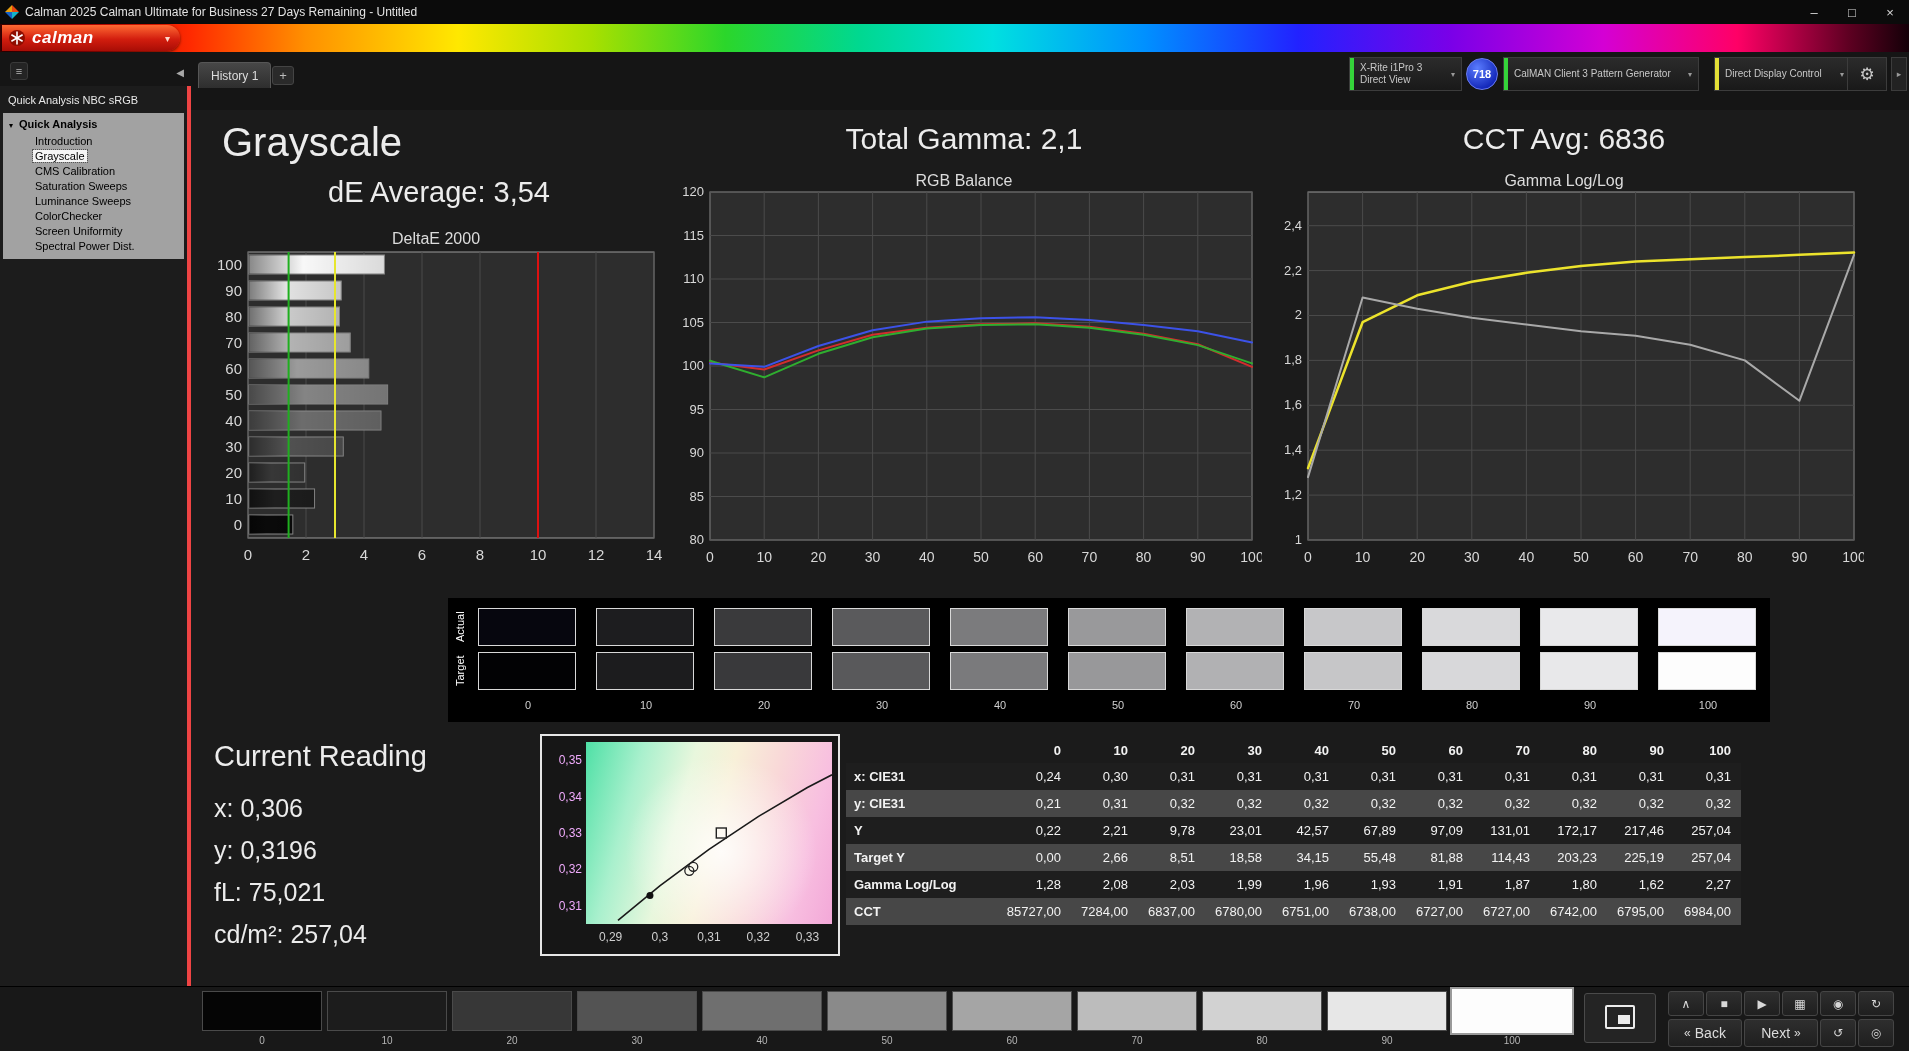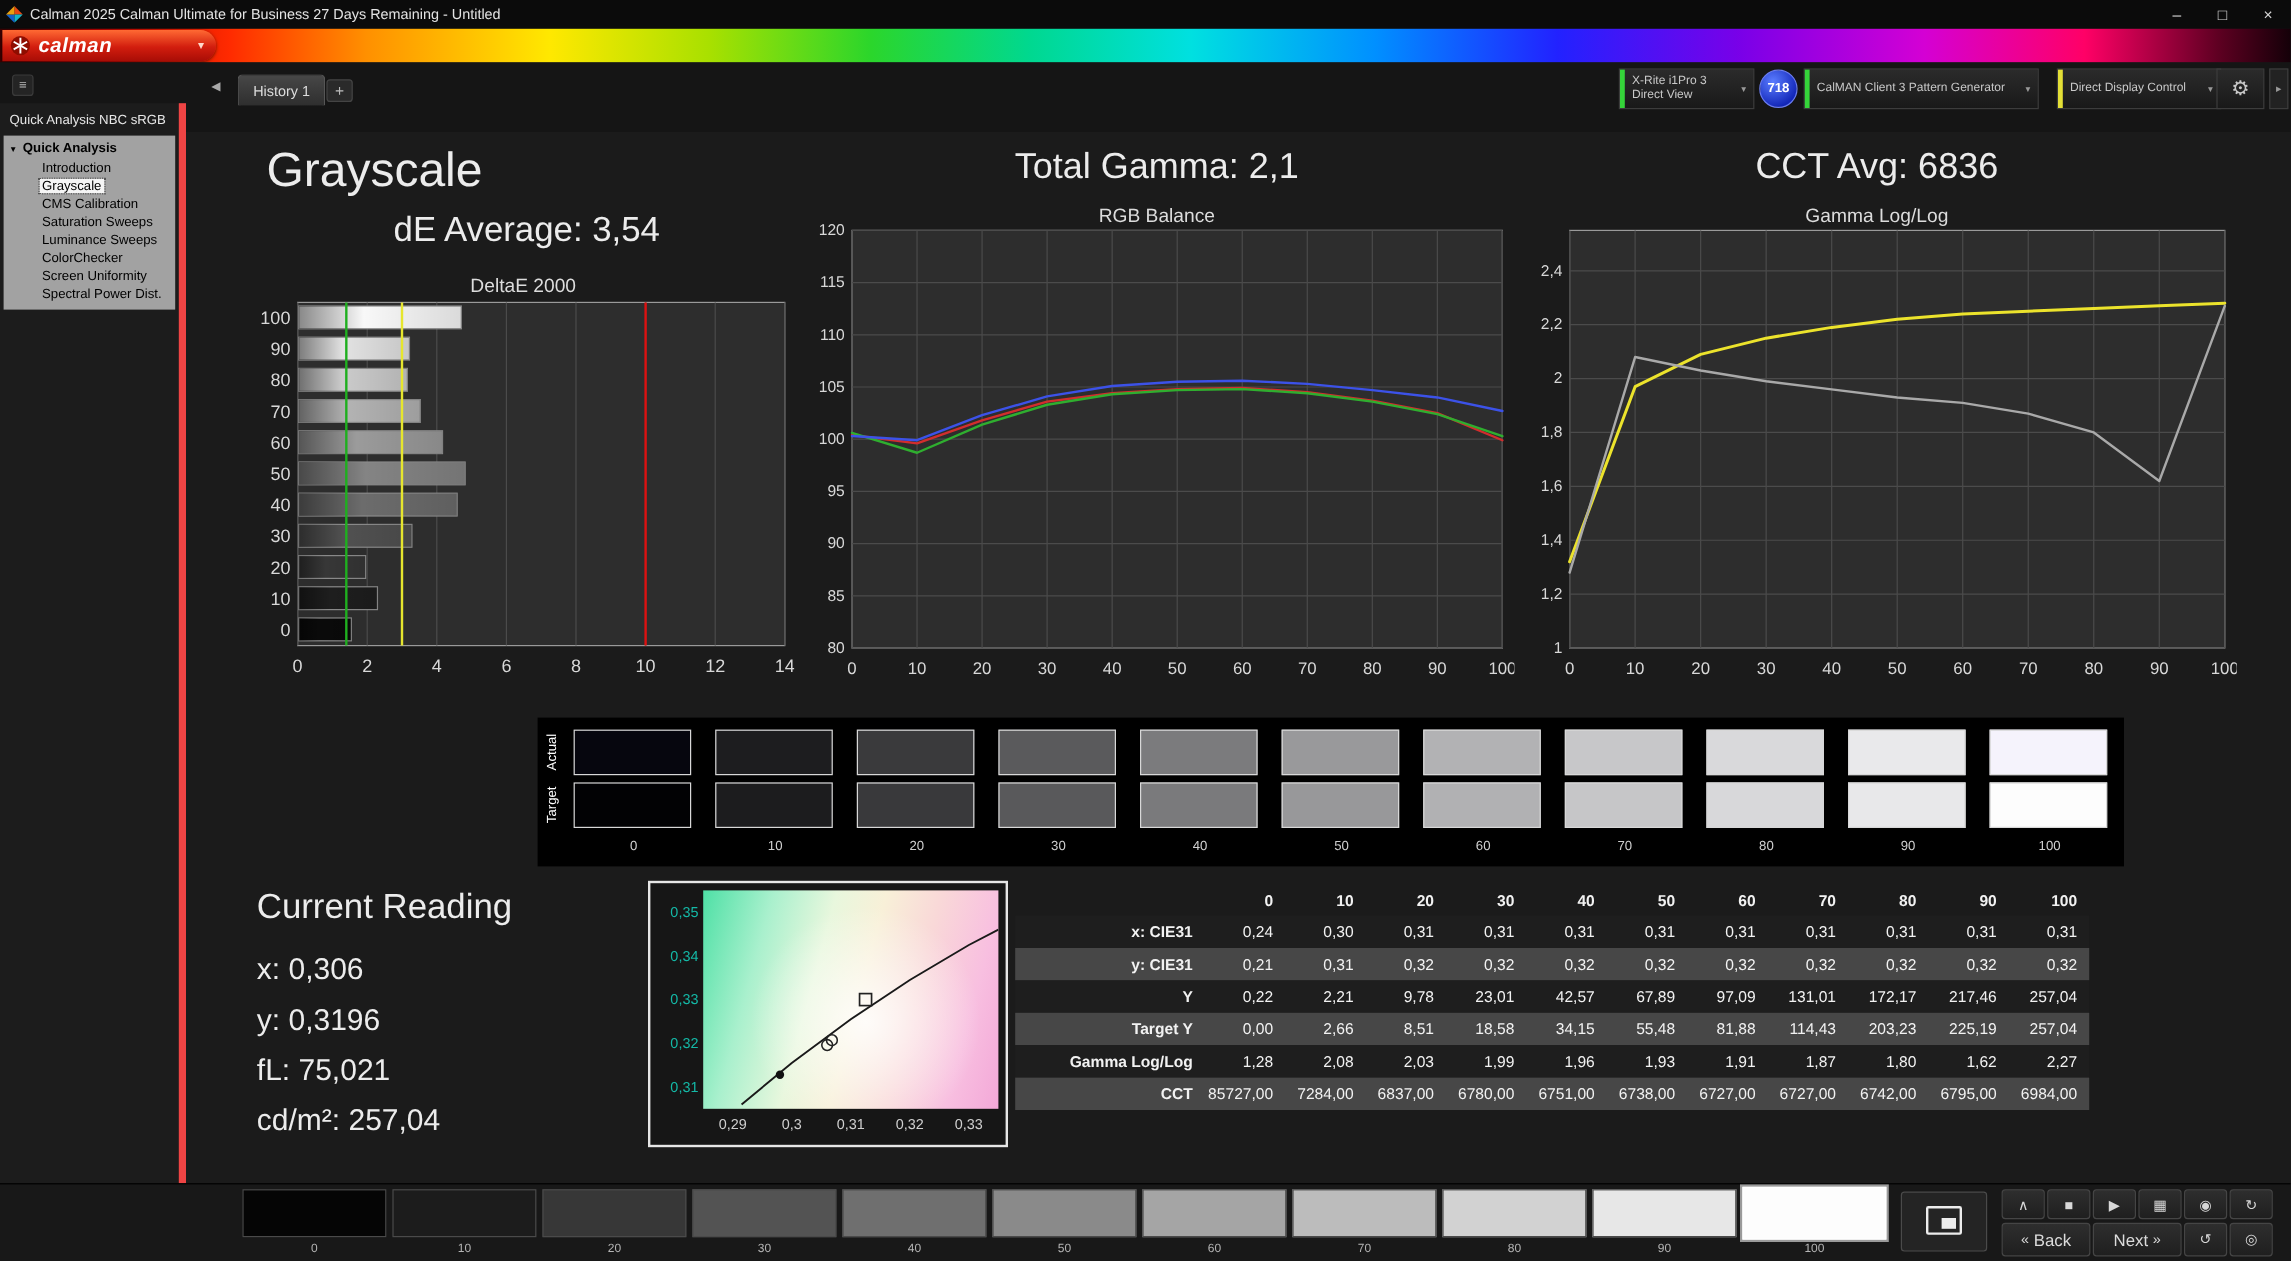--- a/index.html
+++ b/index.html
@@ -50,22 +50,22 @@
     background:radial-gradient(circle at 35% 30%,#5a7cff,#1226b8 75%); border:1px solid #6a7cf0;
     color:#fff; font-size:11px; font-weight:bold; display:flex; align-items:center; justify-content:center; cursor:pointer; }
   #gear-btn { position:absolute; left:1847px; top:57px; width:40px; height:34px;
     background:linear-gradient(180deg,#2b2b2b,#191919); border:1px solid #3c3c3c; color:#c8c8c8;
     font-size:17px; display:flex; align-items:center; justify-content:center; cursor:pointer; }
   #more-btn { position:absolute; left:1891px; top:57px; width:16px; height:34px; background:#222;
     border:1px solid #3c3c3c; color:#999; font-size:9px; display:flex; align-items:center;
     justify-content:center; cursor:pointer; }
 
   
-  #sidebar { position:absolute; left:0; top:86px; width:155px; height:965px; background:#1c1c1c;
-    border-right:6px solid #ef4444; }
+  #sidebar { position:absolute; left:0; top:86px; width:191px; height:965px; background:#1c1c1c;
+    border-right:4px solid #ef4444; }
   #workflow-title { padding:8px 8px 5px; color:#e8e8e8; font-size:11px; }
   #tree { margin:2px 3px 12px; background:#a2a2a2; padding:3px 0 5px; font-size:11px; color:#000; }
   #tree-root { font-weight:bold; padding:1px 4px 1px 6px; line-height:15px; }
   #tree-root .expander { display:inline-block; width:10px; font-size:8px; }
   .tree-item { padding:0 4px 0 30px; line-height:15px; cursor:pointer; white-space:nowrap; }
   .tree-item span { padding:0 2px; }
   .tree-item.selected span { background:#f5f5f5; outline:1px dotted #555; }
 
   
   .big-title { position:absolute; color:#ececec; }
@@ -92,31 +92,31 @@
   #current-reading .cr-line { font-size:25px; line-height:42px; }
 
   
   #cie { position:absolute; left:540px; top:734px; width:300px; height:222px; background:#161616;
     border:2px solid #e6e6e6; }
   #cie-plot { position:absolute; left:44px; top:6px; width:246px; height:182px;
     background:
       radial-gradient(circle at 55% 60%, rgba(255,255,255,.85) 0%, rgba(255,255,255,0) 55%),
       linear-gradient(105deg,#4fe0a6 0%,#a9f0cd 20%,#e8f7dd 38%,#f8f0d8 52%,#f9d8d8 68%,#f8bfe0 85%,#f3a8d8 100%); }
   #cie-svg { position:absolute; left:0; top:0; }
-  .cie-ylab { position:absolute; left:2px; width:38px; text-align:right; color:#14b8a6; font-size:12px; }
+  .cie-ylab { position:absolute; left:2px; width:38px; text-align:right; color:#f0abfc; font-size:12px; }
   .cie-xlab { position:absolute; top:194px; width:34px; text-align:center; color:#cfcfcf; font-size:12px; }
 
   
   #data-table { position:absolute; left:846px; top:737px; width:895px; }
   .trow { display:grid; grid-template-columns:158px repeat(11,67px); height:27px; align-items:center; }
   .trow.header { height:26px; font-weight:bold; }
   .trow.dark { background:#1e1e1e; }
   .trow.light { background:#474747; }
   .tcell { text-align:right; padding-right:10px; font-size:13px; color:#f2f2f2; white-space:nowrap; }
-  .tcell.label { text-align:right; padding-left:8px; font-weight:bold; font-size:13px; }
+  .tcell.label { text-align:left; padding-left:8px; font-weight:bold; font-size:13px; }
 
   
   #toolbar { position:absolute; left:0; top:986px; width:1909px; height:65px; background:#181818;
     border-top:1px solid #000; }
   #patch-strip { position:absolute; left:201px; top:0; width:1380px; height:65px; }
   .patch { position:absolute; top:0; width:124px; height:62px; cursor:pointer; }
   .patch-chip { position:absolute; left:1px; top:4px; width:120px; height:40px; border:1px solid #4a4a4a; }
   .patch.selected .patch-chip { top:2px; height:44px; box-shadow:0 0 0 2px #9a9a9a; border-color:#fff; }
   .patch-label { position:absolute; top:48px; width:122px; text-align:center; color:#b5b5b5; font-size:10px; }
   #pattern-btn { position:absolute; left:1584px; top:6px; width:72px; height:50px; background:#242424;

